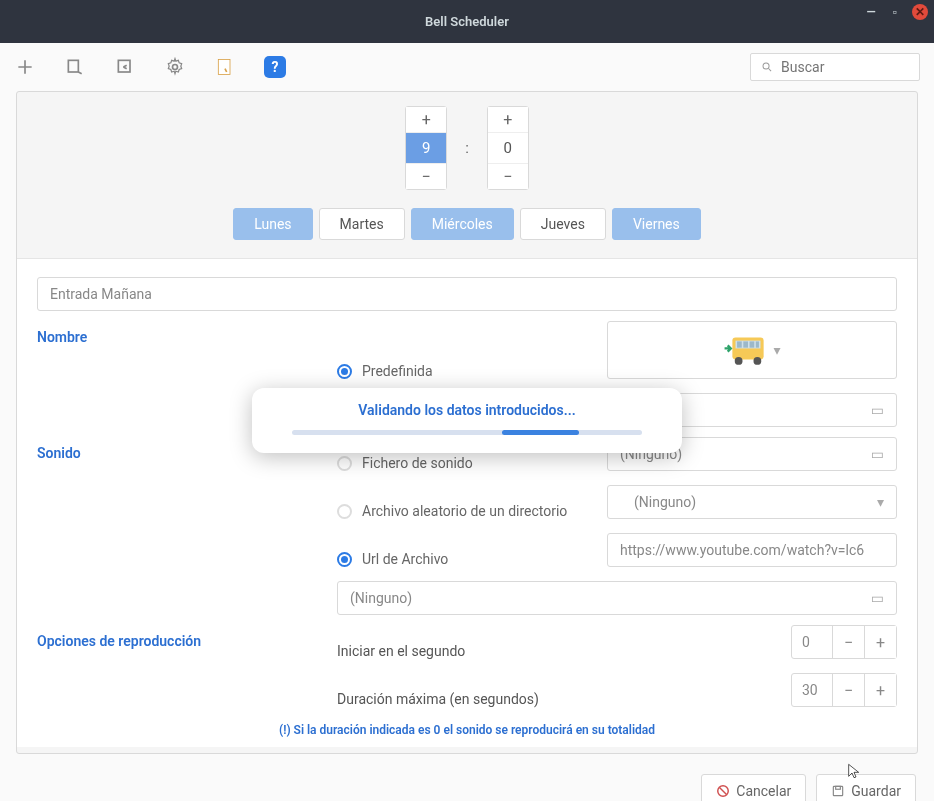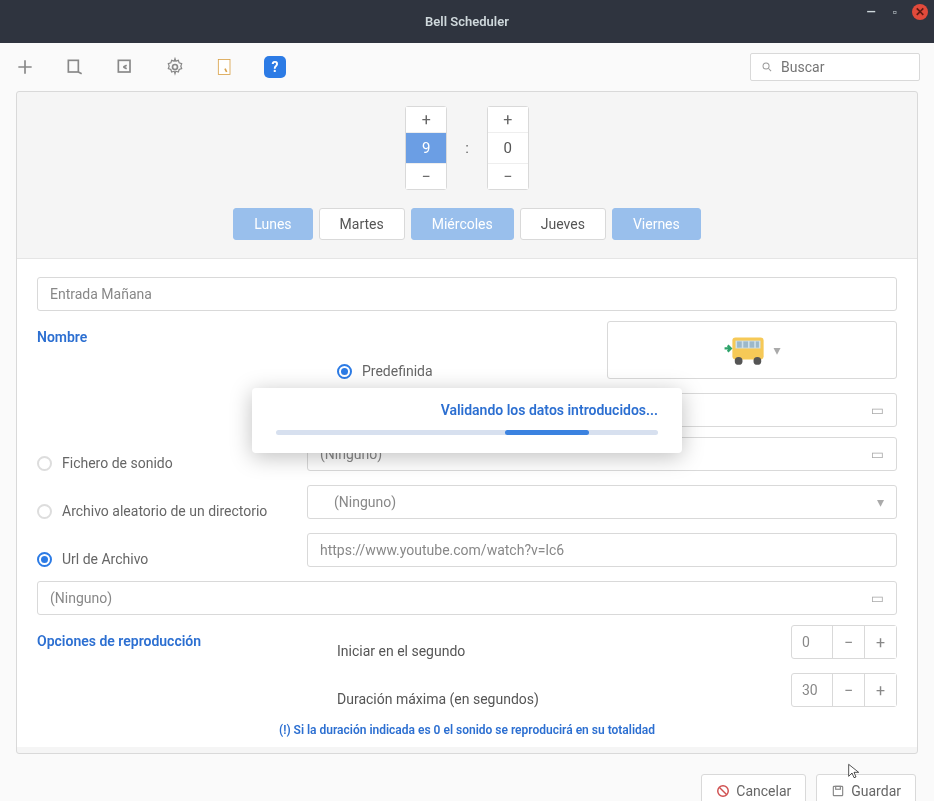--- a/index.html
+++ b/index.html
@@ -62,21 +62,21 @@
 .num-step { display: flex; border: 1px solid #d9d9d9; border-radius: 3px; background: #fff; }
 .num-step .nval { width: 40px; text-align: left; padding: 8px 10px; color: #888; font-size: 14px; }
 .num-step button { width: 32px; border: none; border-left: 1px solid #d9d9d9; background: #fff; color: #888; font-size: 16px; cursor: pointer; }
 .note { color: #2c6fd1; font-weight: 600; font-size: 12px; text-align: center; padding: 6px 0 10px; }
 
 
 .footer { display: flex; justify-content: flex-end; gap: 10px; padding: 12px 18px; }
 .btn { border: 1px solid #d9d9d9; border-radius: 3px; background: #fff; padding: 8px 14px; font-size: 14px; color: #666; display: flex; align-items: center; gap: 6px; cursor: pointer; }
 
 
-.modal { position: absolute; top: 388px; left: 50%; transform: translateX(-50%); background: #fff; border-radius: 4px; box-shadow: 0 4px 22px rgba(0,0,0,0.25); padding: 14px 24px 18px; width: 430px; text-align: right; }
+.modal { position: absolute; top: 388px; left: 50%; transform: translateX(-50%); background: #fff; border-radius: 12px; box-shadow: 0 4px 22px rgba(0,0,0,0.25); padding: 14px 40px 18px; width: 430px; text-align: center; }
 .modal-title { color: #2c6fd1; font-weight: 600; font-size: 14px; margin-bottom: 12px; }
 .prog { height: 5px; background: #d7e0ef; border-radius: 3px; position: relative; overflow: hidden; }
 .prog::after { content: ''; position: absolute; left: 60%; width: 22%; height: 100%; background: #3b82e0; border-radius: 3px; }
 
 .cursor { position: absolute; right: 72px; bottom: 22px; width: 16px; height: 16px; }
 </style>
 </head>
 <body>
 
 <div class="titlebar">
@@ -192,20 +192,21 @@
             </label>
             <div class="ctrl">
               <span>)</span>
               <span class="side">▭</span>
             </div>
           </div>
         </div>
       </div>
 
       <div class="frow">
+        <div class="flabel">Sonido</div>
         <div class="fopts">
           <div class="optline">
             <label class="radio-lbl">
               <span class="radio dim"></span>
               <span>Fichero de sonido</span>
             </label>
             <div class="ctrl">
               <span>(Ninguno)</span>
               <span class="side">▭</span>
             </div>

